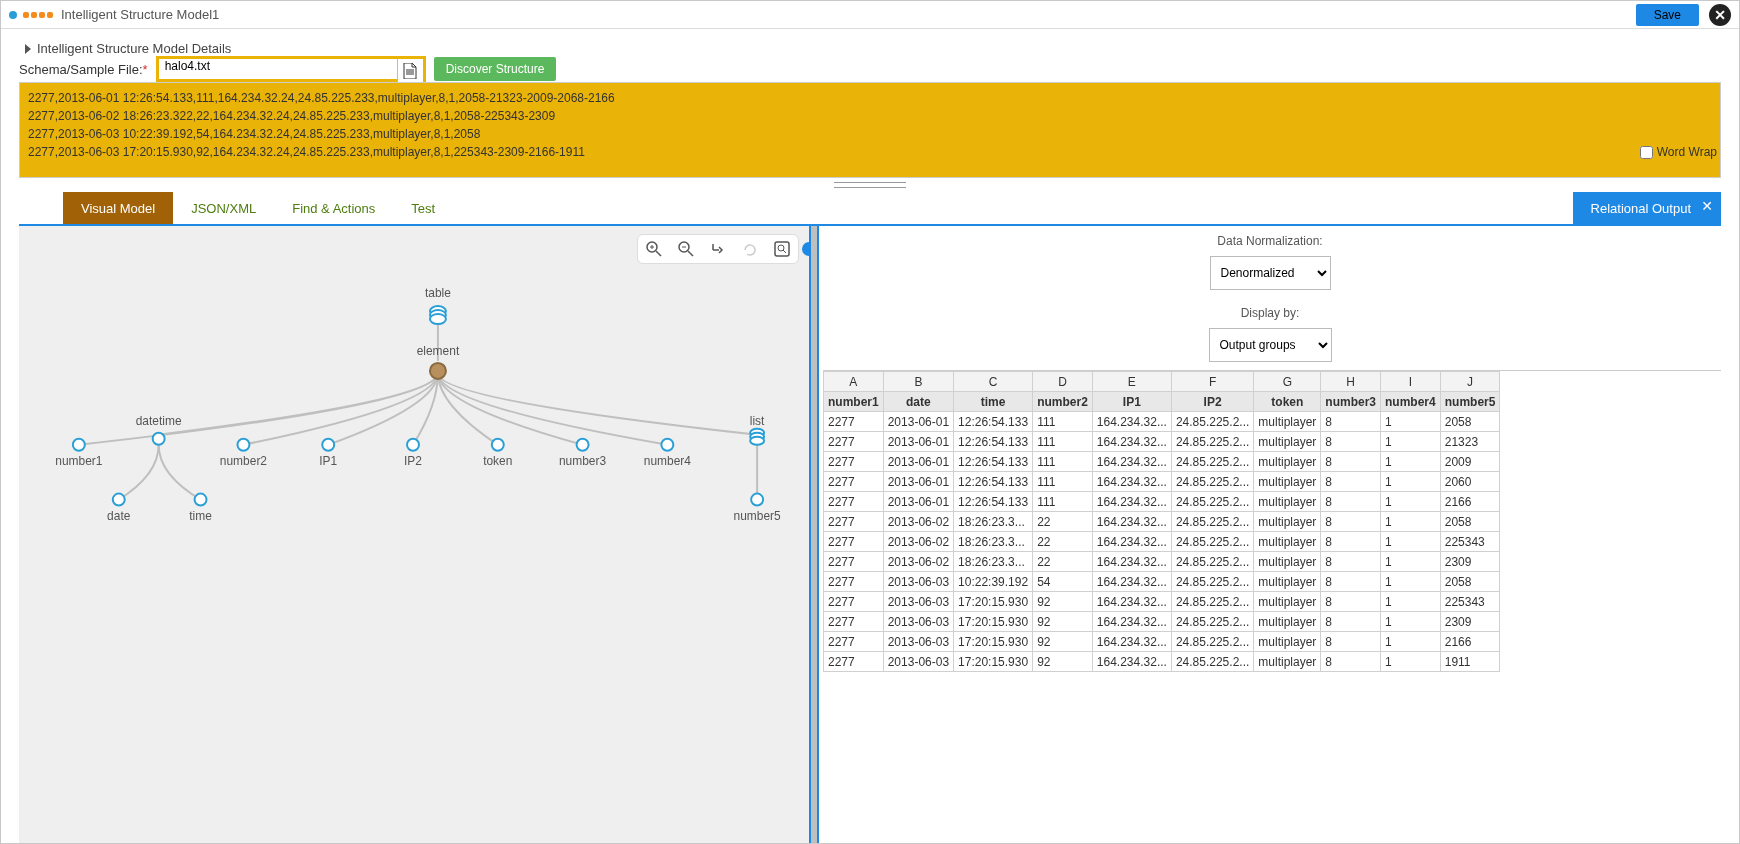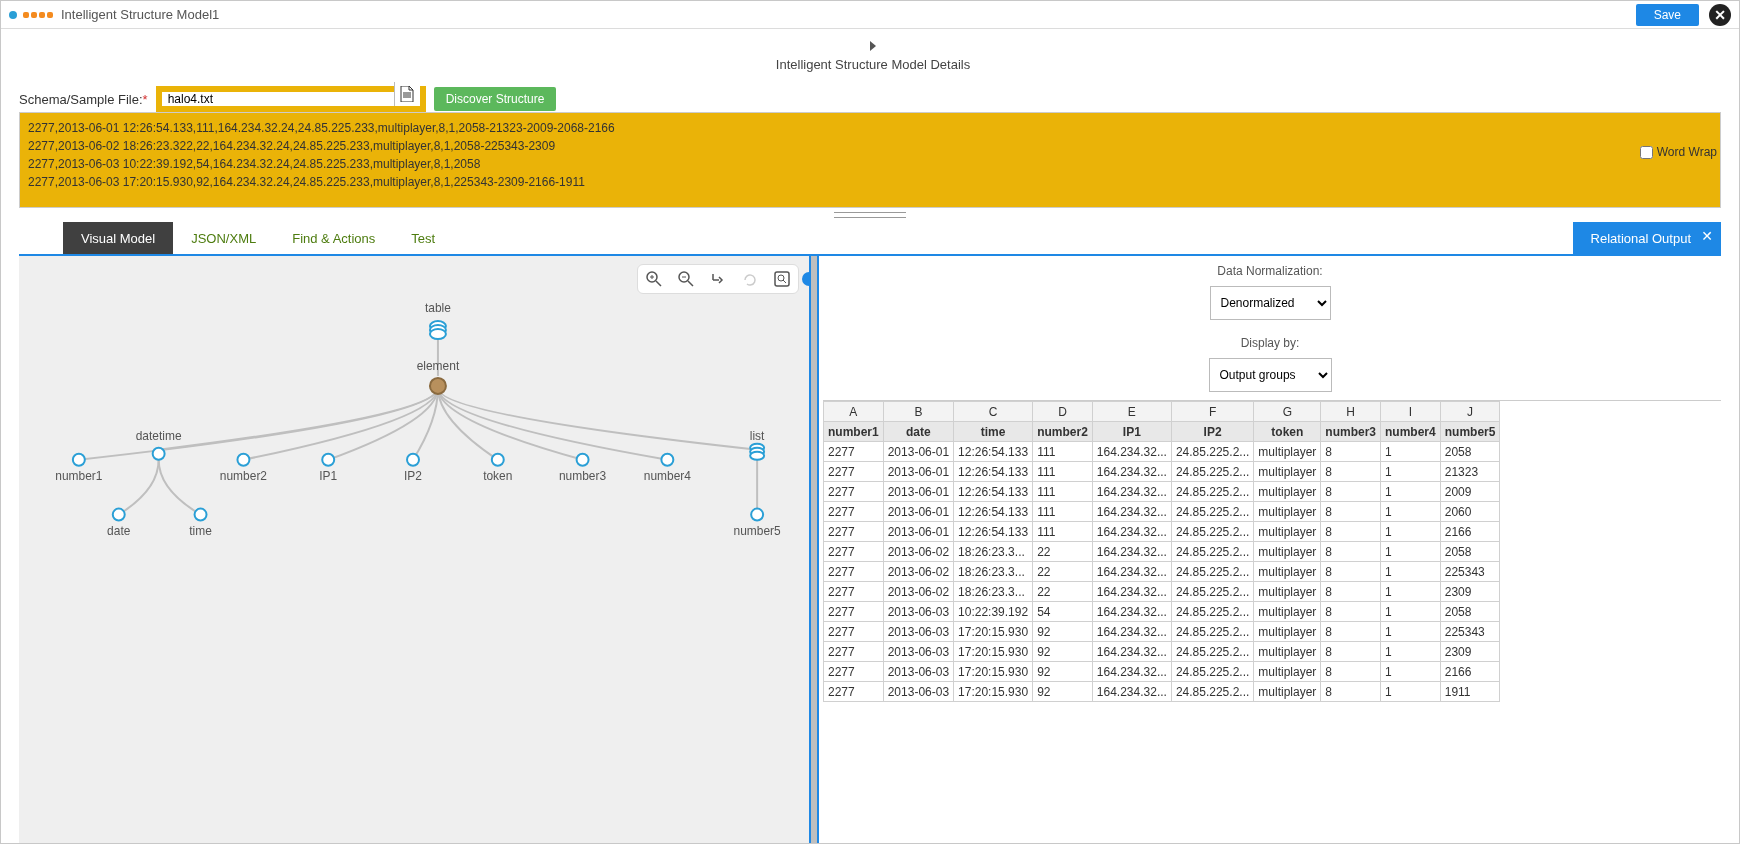--- a/index.html
+++ b/index.html
@@ -29,37 +29,37 @@
 }
 .title-bar .dot { width: 8px; height: 8px; border-radius: 50%; background: #2a9fd6; margin-right: 6px;}
 .app-icon { display: inline-flex; gap: 2px; margin-right: 8px; }
 .app-icon span { width: 6px; height: 6px; border-radius: 2px; display: inline-block; }
 .app-icon span:nth-child(1){ background:#f48b1f;}
 .app-icon span:nth-child(2){ background:#f48b1f;}
 .app-icon span:nth-child(3){ background:#f48b1f;}
 .app-icon span:nth-child(4){ background:#f48b1f;}
 .title-text { font-size: 13px; color: #555; flex: 1;}
 .save-btn {
-  background: #1e88e5; color: #ffffff; border: none;
+  background: #1e88e5; color: #000000; border: none;
   padding: 4px 18px; font-size: 12px; border-radius: 2px; cursor: pointer;
   margin-right: 10px;
 }
 .close-btn {
   width: 22px; height: 22px; border-radius: 50%; background: #222; color:#fff;
   display:flex; align-items:center; justify-content:center; cursor:pointer;
   font-size: 14px; font-weight: bold;
 }
 .content { flex: 1; padding: 12px 18px 0 18px; overflow: hidden; display:flex; flex-direction:column;}
-.details-hdr { display:flex; align-items:center; gap:6px; font-size:13px; color:#444; margin-bottom:14px; padding-left:6px;flex-direction:column;}
+.details-hdr { display:flex; align-items:center; gap:6px; font-size:13px; color:#444; margin-bottom:0; padding-left:6px;}
 .caret-right { width:0;height:0;border-top:5px solid transparent;border-bottom:5px solid transparent;border-left:6px solid #555;}
 .row-file { display:flex; align-items:center; gap:8px; margin-bottom:0;}
 .lbl-file { font-size:13px; color:#333; }
 .lbl-file .req { color:#d32f2f;}
 .file-input {
-  display:flex; align-items:flex-end; border:6px solid #eab308;
+  display:flex; align-items:flex-start; border:3px solid #eab308;
   height:26px; width:270px;
 }
 .file-input input {
   flex:1; border:none; outline:none; padding:0 6px; font-size:12px;
   background: #fff;
 }
 .file-input .file-btn {
   width:26px; height:24px; border-left:1px solid #bbb; display:flex;
   align-items:center; justify-content:center; cursor:pointer; background:#fff;
 }
@@ -74,21 +74,21 @@
   margin-bottom:0;
 }
 .drag-gutter { height:14px; position:relative;}
 .drag-handle { position:absolute; left:50%; transform:translateX(-50%); top:4px; width:72px; height:6px;
   border-top:1px solid #999; border-bottom:1px solid #999;}
 .tabs-row { display:flex; align-items:stretch; border-bottom: 2px solid #1e88e5; height:34px;}
 .tab {
   padding:0 18px; display:flex; align-items:center; font-size:13px; cursor:pointer;
   color:#4d7c0f;
 }
-.tab.active { background:#404040; color:#fff;}
+.tab.active { background:#a16207; color:#fff;}
 .tab.relout { margin-left:auto; background:#1e88e5; color:#fff; position:relative; padding-right:30px;}
 .tab.relout .x {
   position:absolute; right:8px; top:6px; font-size:14px; cursor:pointer;
 }
 .split { flex:1; display:flex; min-height:0;}
 .pane-left {
   flex:0 0 792px; border-right:2px solid #1e88e5;
   background:#efefef; position:relative; overflow:hidden;
 }
 .pane-right { flex:1; display:flex; flex-direction:column; border-left:2px solid #1e88e5; margin-left:-2px; background:#fff;}

